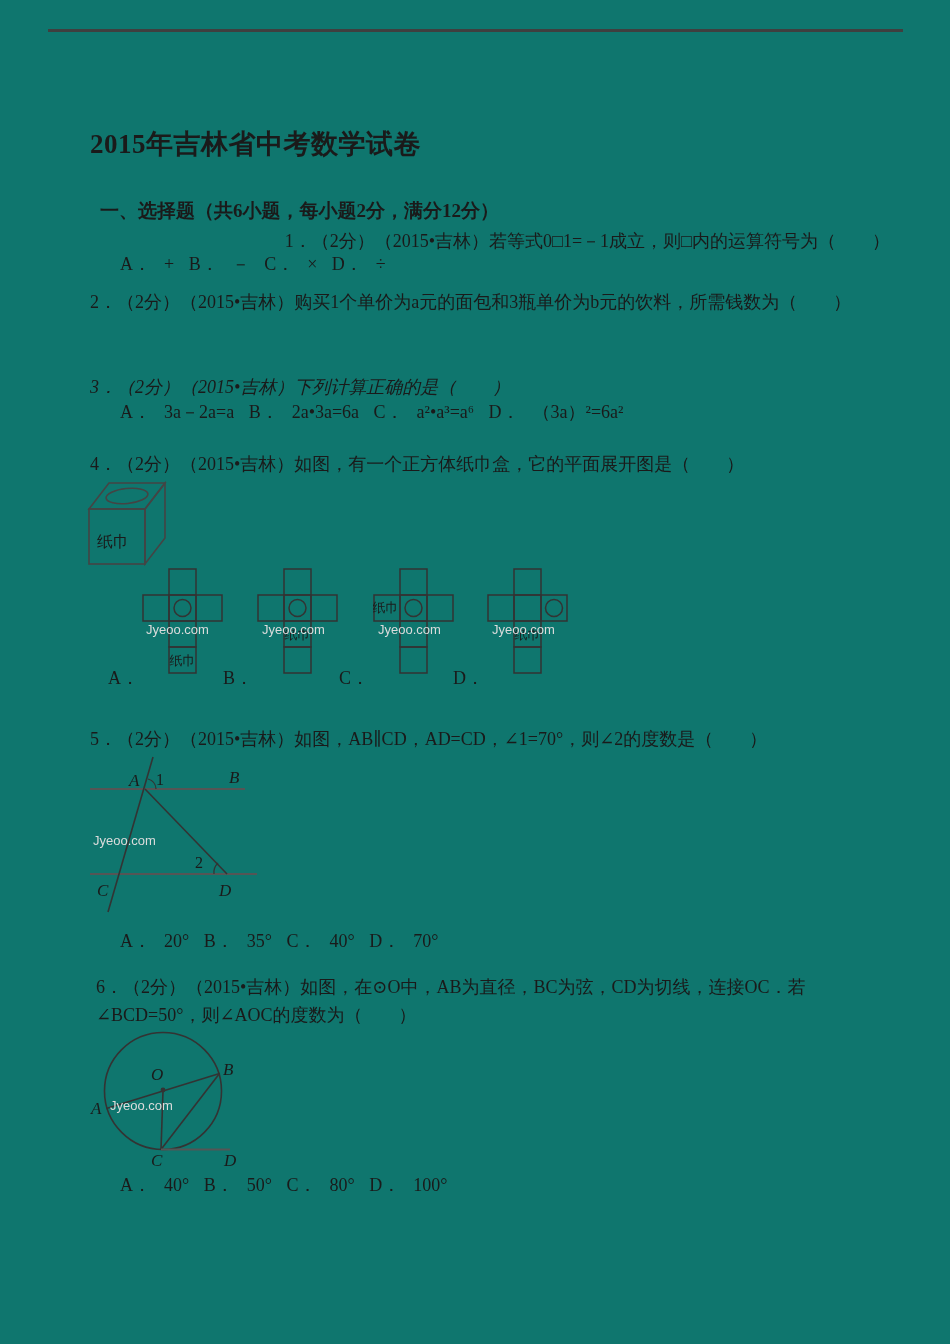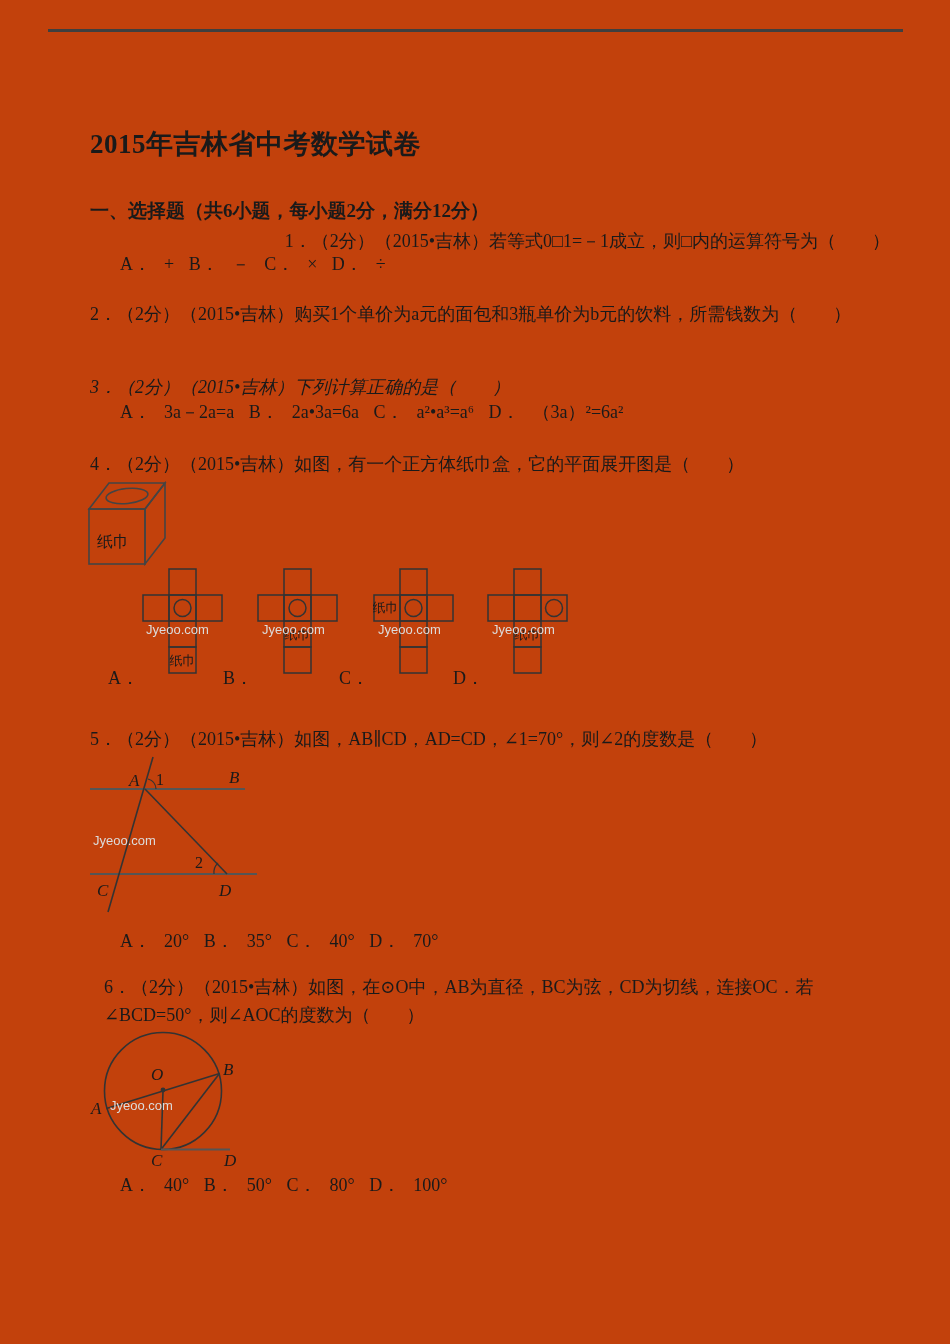--- a/index.html
+++ b/index.html
@@ -1,19 +1,19 @@
 <!DOCTYPE html>
 <html><head>
 <meta charset="utf-8">
 <style>
   html,body{margin:0;padding:0;background:#888;}
   #page{
     position:relative;
     width:950px;height:1344px;
-    background:#c2410c;
+    background:#0f766e;
     font-family:"Liberation Serif","DejaVu Serif",serif;
     color:#1a1a1a;
     overflow:hidden;
   }
   .abs{position:absolute;}
   .toprule{height:3px;background:#3f3f3f;}
   .title{font-size:27px;font-weight:bold;letter-spacing:0.5px;}
   .heading{font-size:19px;font-weight:bold;}
   .stem{font-size:18px;line-height:28px;}
   .opts{font-size:18px;white-space:nowrap;margin-left:8px;}
@@ -32,31 +32,31 @@
 </style>
 </head>
 <body>
 
 <div id="page">
 
   <div class="abs toprule" style="left:48px;top:29px;width:855px;"></div>
 
   <div class="abs title" style="left:90px;top:126px;">2015年吉林省中考数学试卷</div>
 
-  <div class="abs heading" style="left:90px;top:198px;">一、选择题（共6小题，每小题2分，满分12分）</div>
+  <div class="abs heading" style="left:100px;top:198px;">一、选择题（共6小题，每小题2分，满分12分）</div>
 
   <div class="abs stem" style="left:90px;top:227px;width:800px;text-align:right;">1．（2分）（2015•吉林）若等式0□1=－1成立，则□内的运算符号为（　　）</div>
   <div class="abs opts" style="left:112px;top:252px;">
     <span class="opt"><span class="lab">A．</span><span class="val">+</span></span>
     <span class="opt"><span class="lab">B．</span><span class="val">－</span></span>
     <span class="opt"><span class="lab">C．</span><span class="val">×</span></span>
     <span class="opt"><span class="lab">D．</span><span class="val">÷</span></span>
   </div>
 
-  <div class="abs stem" style="left:90px;top:300px;width:810px;">2．（2分）（2015•吉林）购买1个单价为a元的面包和3瓶单价为b元的饮料，所需钱数为（　　）</div>
+  <div class="abs stem" style="left:90px;top:288px;width:810px;">2．（2分）（2015•吉林）购买1个单价为a元的面包和3瓶单价为b元的饮料，所需钱数为（　　）</div>
 
   <div class="abs stem" style="left:90px;top:373px;width:800px;font-style:italic;">3．（2分）（2015•吉林）下列计算正确的是（　　）</div>
   <div class="abs opts" style="left:112px;top:400px;">
     <span class="opt"><span class="lab">A．</span><span class="val">3a－2a=a</span></span>
     <span class="opt"><span class="lab">B．</span><span class="val">2a•3a=6a</span></span>
     <span class="opt"><span class="lab">C．</span><span class="val">a²•a³=a⁶</span></span>
     <span class="opt"><span class="lab">D．</span><span class="val">（3a）²=6a²</span></span>
   </div>
 
   <div class="abs stem" style="left:90px;top:450px;width:800px;">4．（2分）（2015•吉林）如图，有一个正方体纸巾盒，它的平面展开图是（　　）</div>
@@ -151,21 +151,21 @@
   </svg>
   <div class="abs watermark" style="left:93px;top:833px;">Jyeoo.com</div>
 
   <div class="abs opts" style="left:112px;top:929px;">
     <span class="opt"><span class="lab">A．</span><span class="val">20°</span></span>
     <span class="opt"><span class="lab">B．</span><span class="val">35°</span></span>
     <span class="opt"><span class="lab">C．</span><span class="val">40°</span></span>
     <span class="opt"><span class="lab">D．</span><span class="val">70°</span></span>
   </div>
 
-  <div class="abs stem" style="left:104px;top:973px;width:780px;">6．（2分）（2015•吉林）如图，在⊙O中，AB为直径，BC为弦，CD为切线，连接OC．若∠BCD=50°，则∠AOC的度数为（　　）</div>
+  <div class="abs stem" style="left:96px;top:973px;width:780px;">6．（2分）（2015•吉林）如图，在⊙O中，AB为直径，BC为弦，CD为切线，连接OC．若∠BCD=50°，则∠AOC的度数为（　　）</div>
 
   <svg class="abs" style="left:88px;top:1030px;" width="165" height="145" viewBox="0 0 165 145">
     <circle cx="75" cy="61" r="58.5" stroke="#333" stroke-width="1.6" fill="none"></circle>
     <line x1="18.5" y1="78.5" x2="131.5" y2="43.5" stroke="#333" stroke-width="1.6"></line>
     <line x1="75" y1="61" x2="73" y2="119.5" stroke="#333" stroke-width="1.6"></line>
     <line x1="73" y1="119.5" x2="131.5" y2="43.5" stroke="#333" stroke-width="1.6"></line>
     <line x1="73" y1="119.5" x2="142" y2="119.5" stroke="#555" stroke-width="2"></line>
     <circle cx="75" cy="60" r="2.4" fill="#333"></circle>
     <text class="figlab" x="63" y="50">O</text>
     <text class="figlab" x="3" y="84">A</text>

